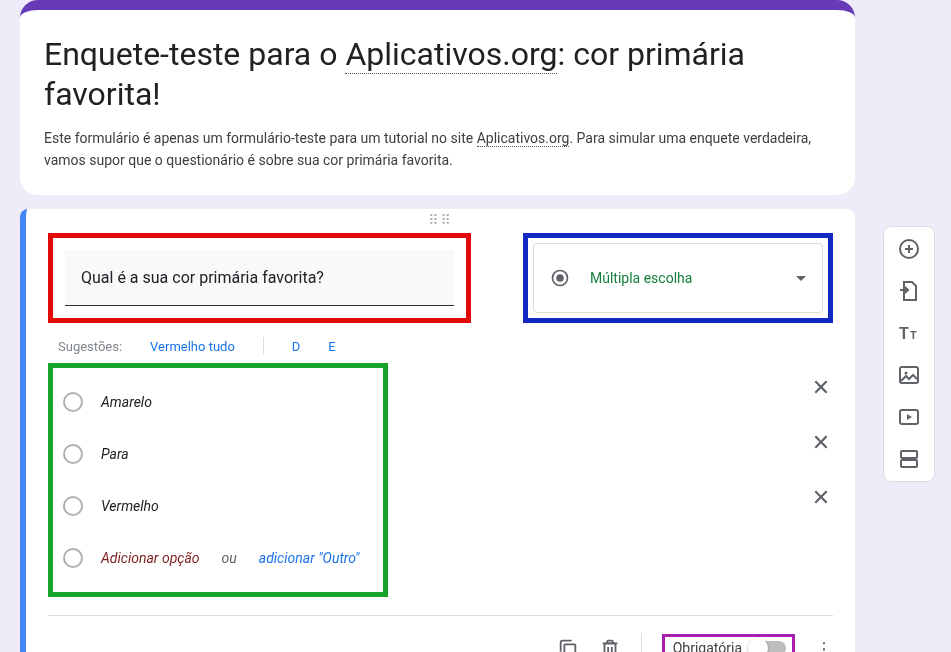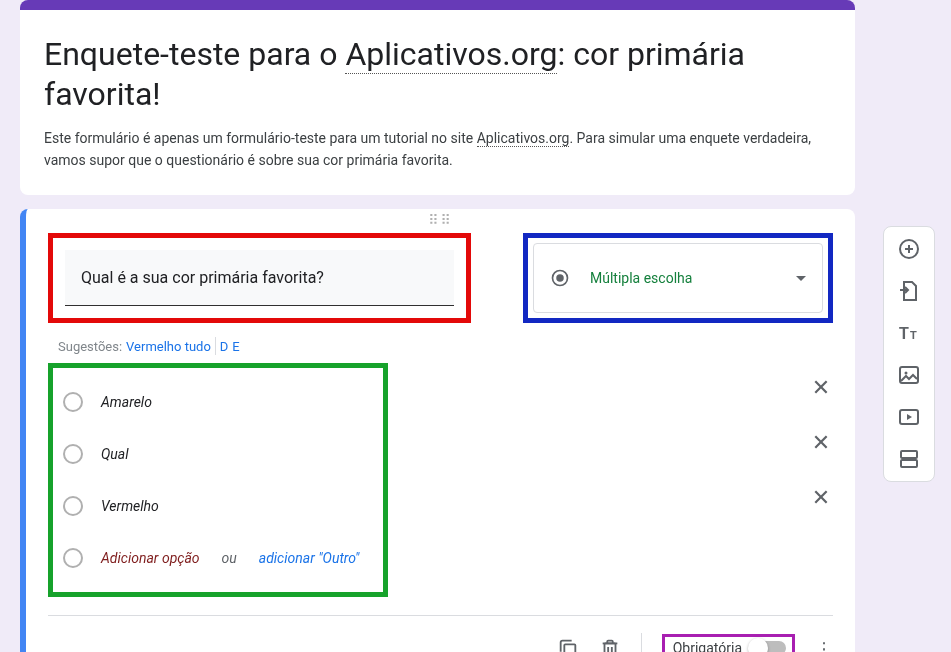--- a/index.html
+++ b/index.html
@@ -10,21 +10,21 @@
     height: 652px;
     overflow: hidden;
     color: #202124;
   }
   .content-area {
     padding: 0 20px 0 20px;
     width: 875px;
   }
   .header-card {
     background: #fff;
-    border-radius: 8px;
+    border-radius: 18px;
     border-top: 10px solid #673ab7;
     padding: 24px 8px 24px 24px;
     margin-bottom: 14px;
   }
   .header-title {
     font-size: 32px;
     font-weight: 400;
     margin-bottom: 14px;
     line-height: 1.25;
   }
@@ -88,21 +88,21 @@
     border-radius: 4px;
     display: flex;
     align-items: center;
     padding: 0 16px;
     gap: 20px;
     cursor: pointer;
   }
   .type-select .label { flex: 1; font-size: 14px; color: #15803d; }
   .caret { width: 0; height: 0; border-left: 5px solid transparent; border-right: 5px solid transparent; border-top: 5px solid #5f6368; }
   .sugest-row {
-    display: flex; align-items: center; gap: 4px;
+    display: flex; align-items: center; gap: 28px;
     margin: 14px 0 8px 10px; font-size: 13px;
   }
   .sugest-row .lbl { color: #80868b; }
   .sugest-row .lnk { color: #1a73e8; cursor: pointer; }
   .sugest-row .sep { width: 1px; height: 18px; background: #dadce0; }
   .options-wrap { display: flex; align-items: stretch; }
   .green-box {
     border: 5px solid #16a22b;
     width: 340px;
     padding: 8px 10px;
@@ -203,21 +203,21 @@
     </div>
 
     <div class="options-wrap">
       <div class="green-box">
         <div class="opt-row">
           <span class="radio-empty"></span>
           <span class="opt-label">Amarelo</span>
         </div>
         <div class="opt-row">
           <span class="radio-empty"></span>
-          <span class="opt-label">Qual</span>
+          <span class="opt-label">Para</span>
         </div>
         <div class="opt-row">
           <span class="radio-empty"></span>
           <span class="opt-label">Vermelho</span>
         </div>
         <div class="opt-row">
           <span class="radio-empty"></span>
           <span class="add-opt">Adicionar opção</span>
           <span class="or">ou</span>
           <span class="add-other">adicionar "Outro"</span>

